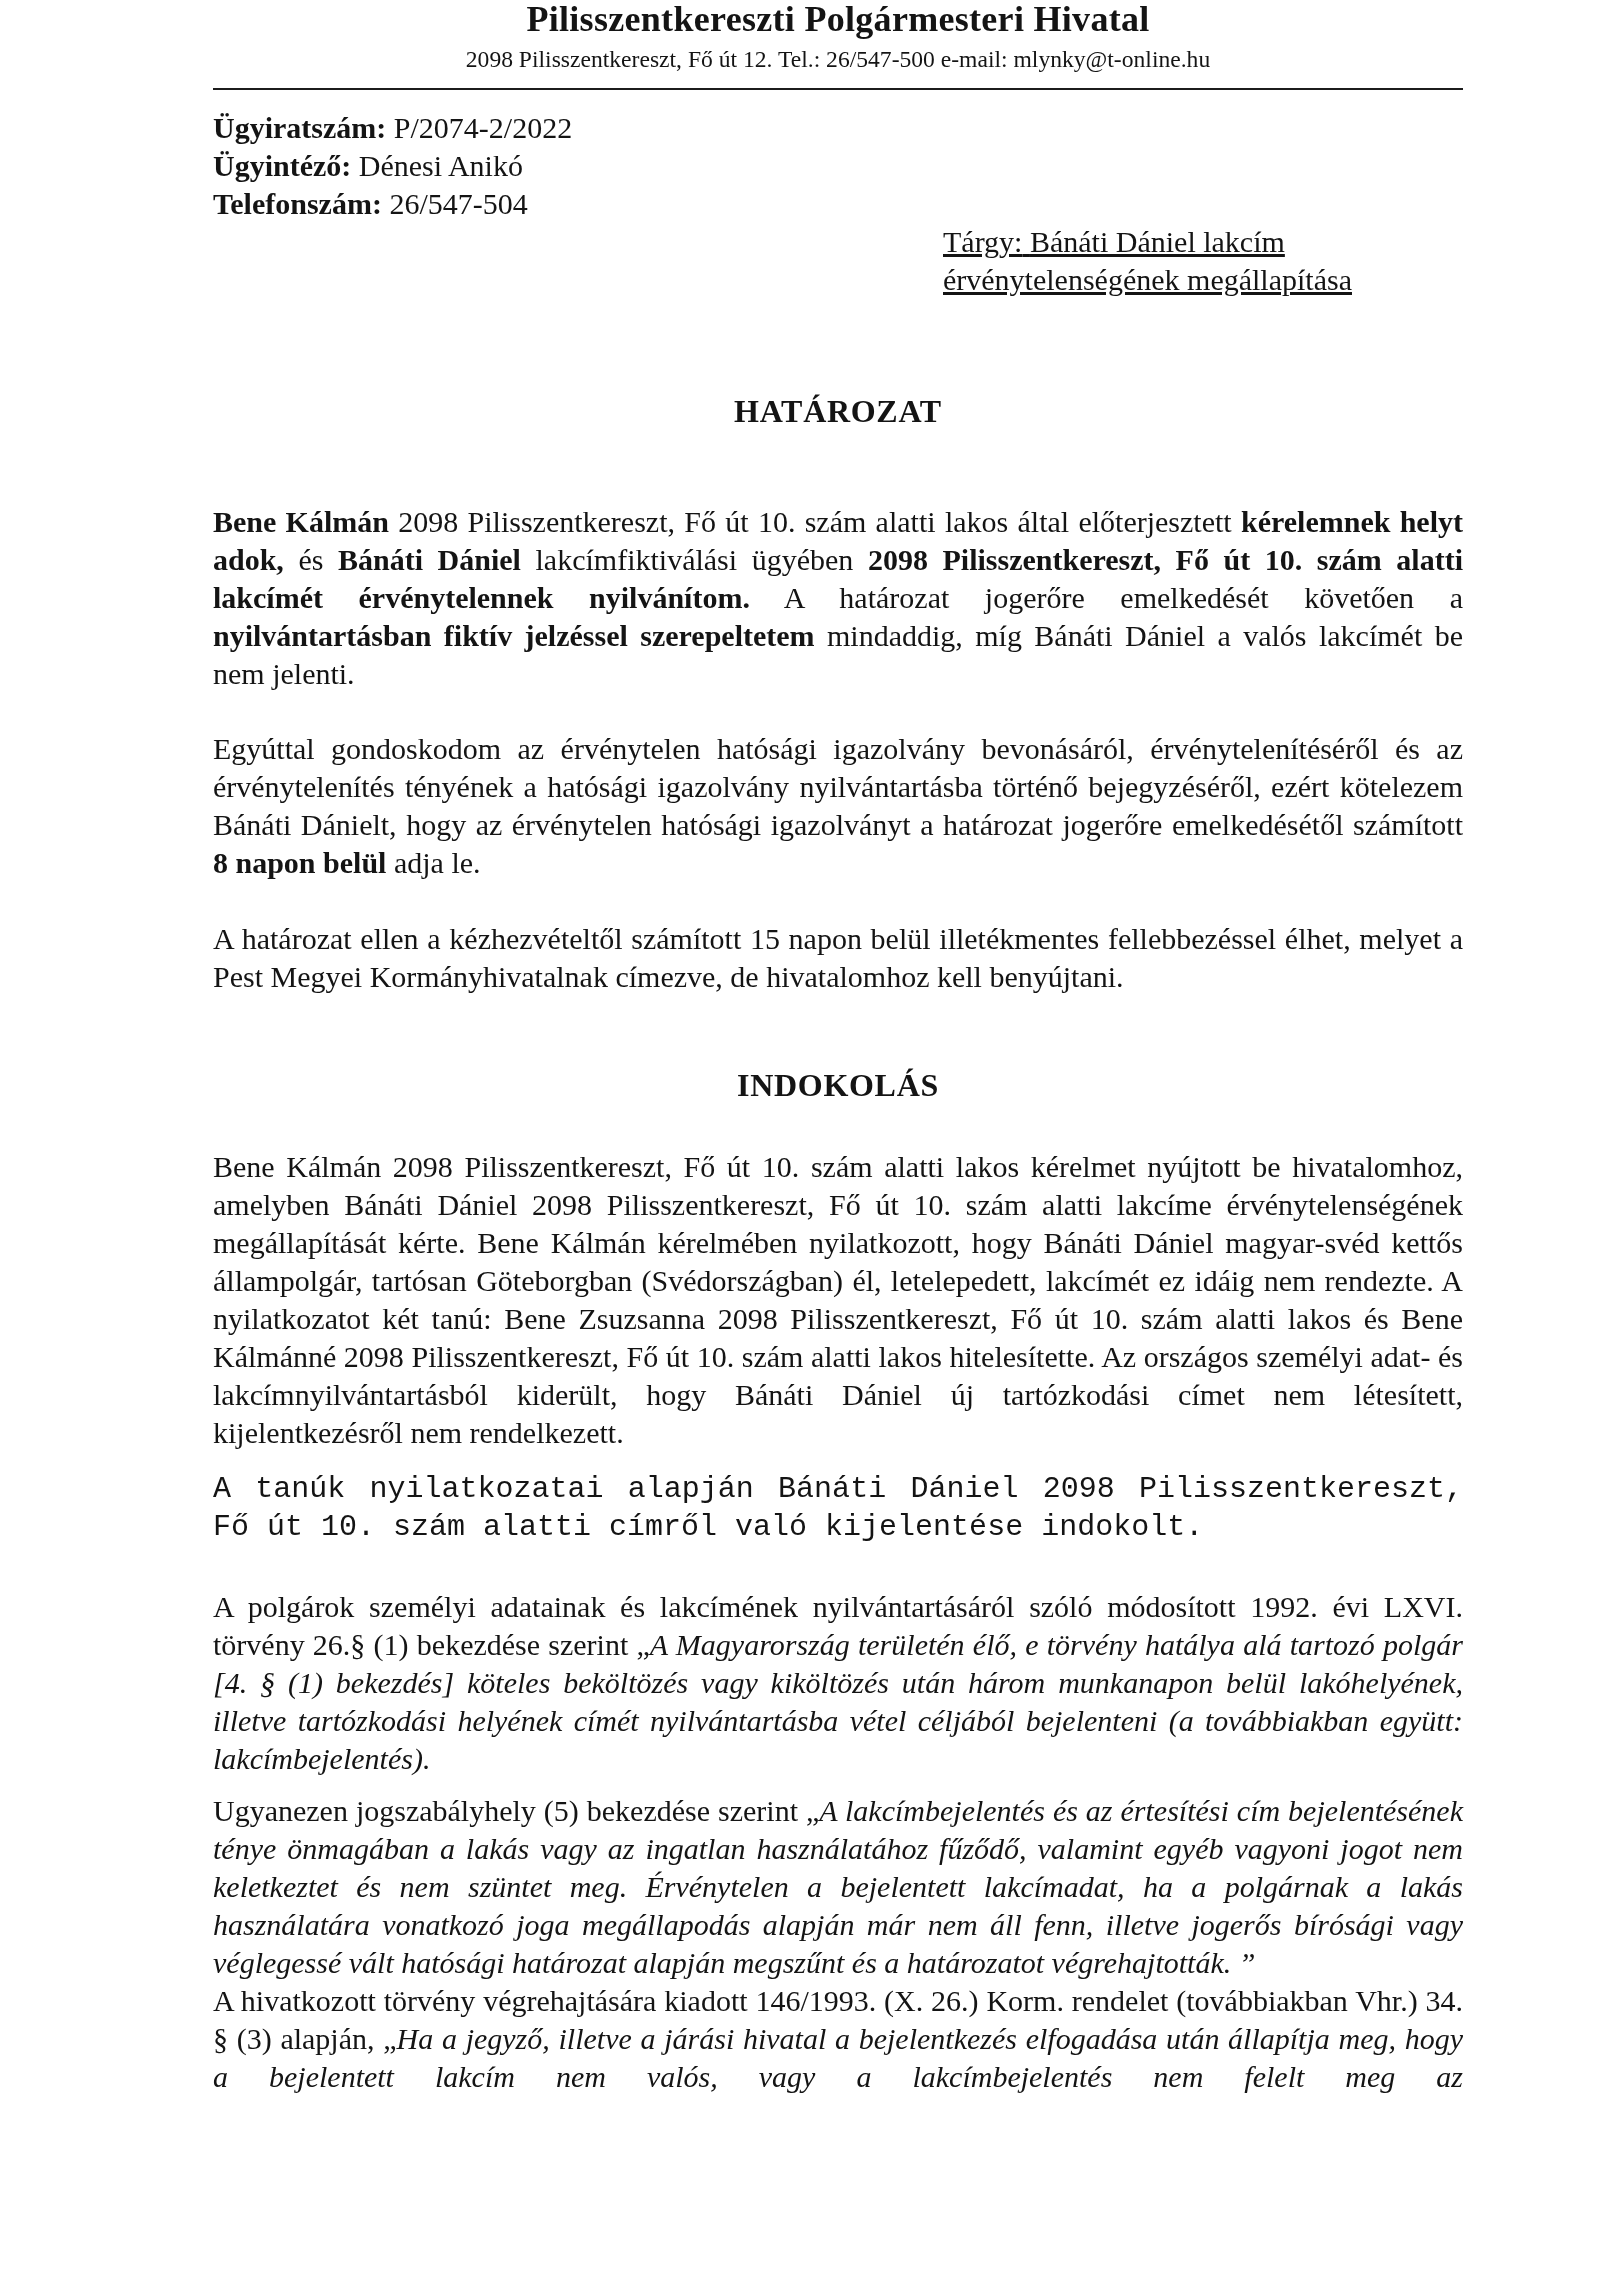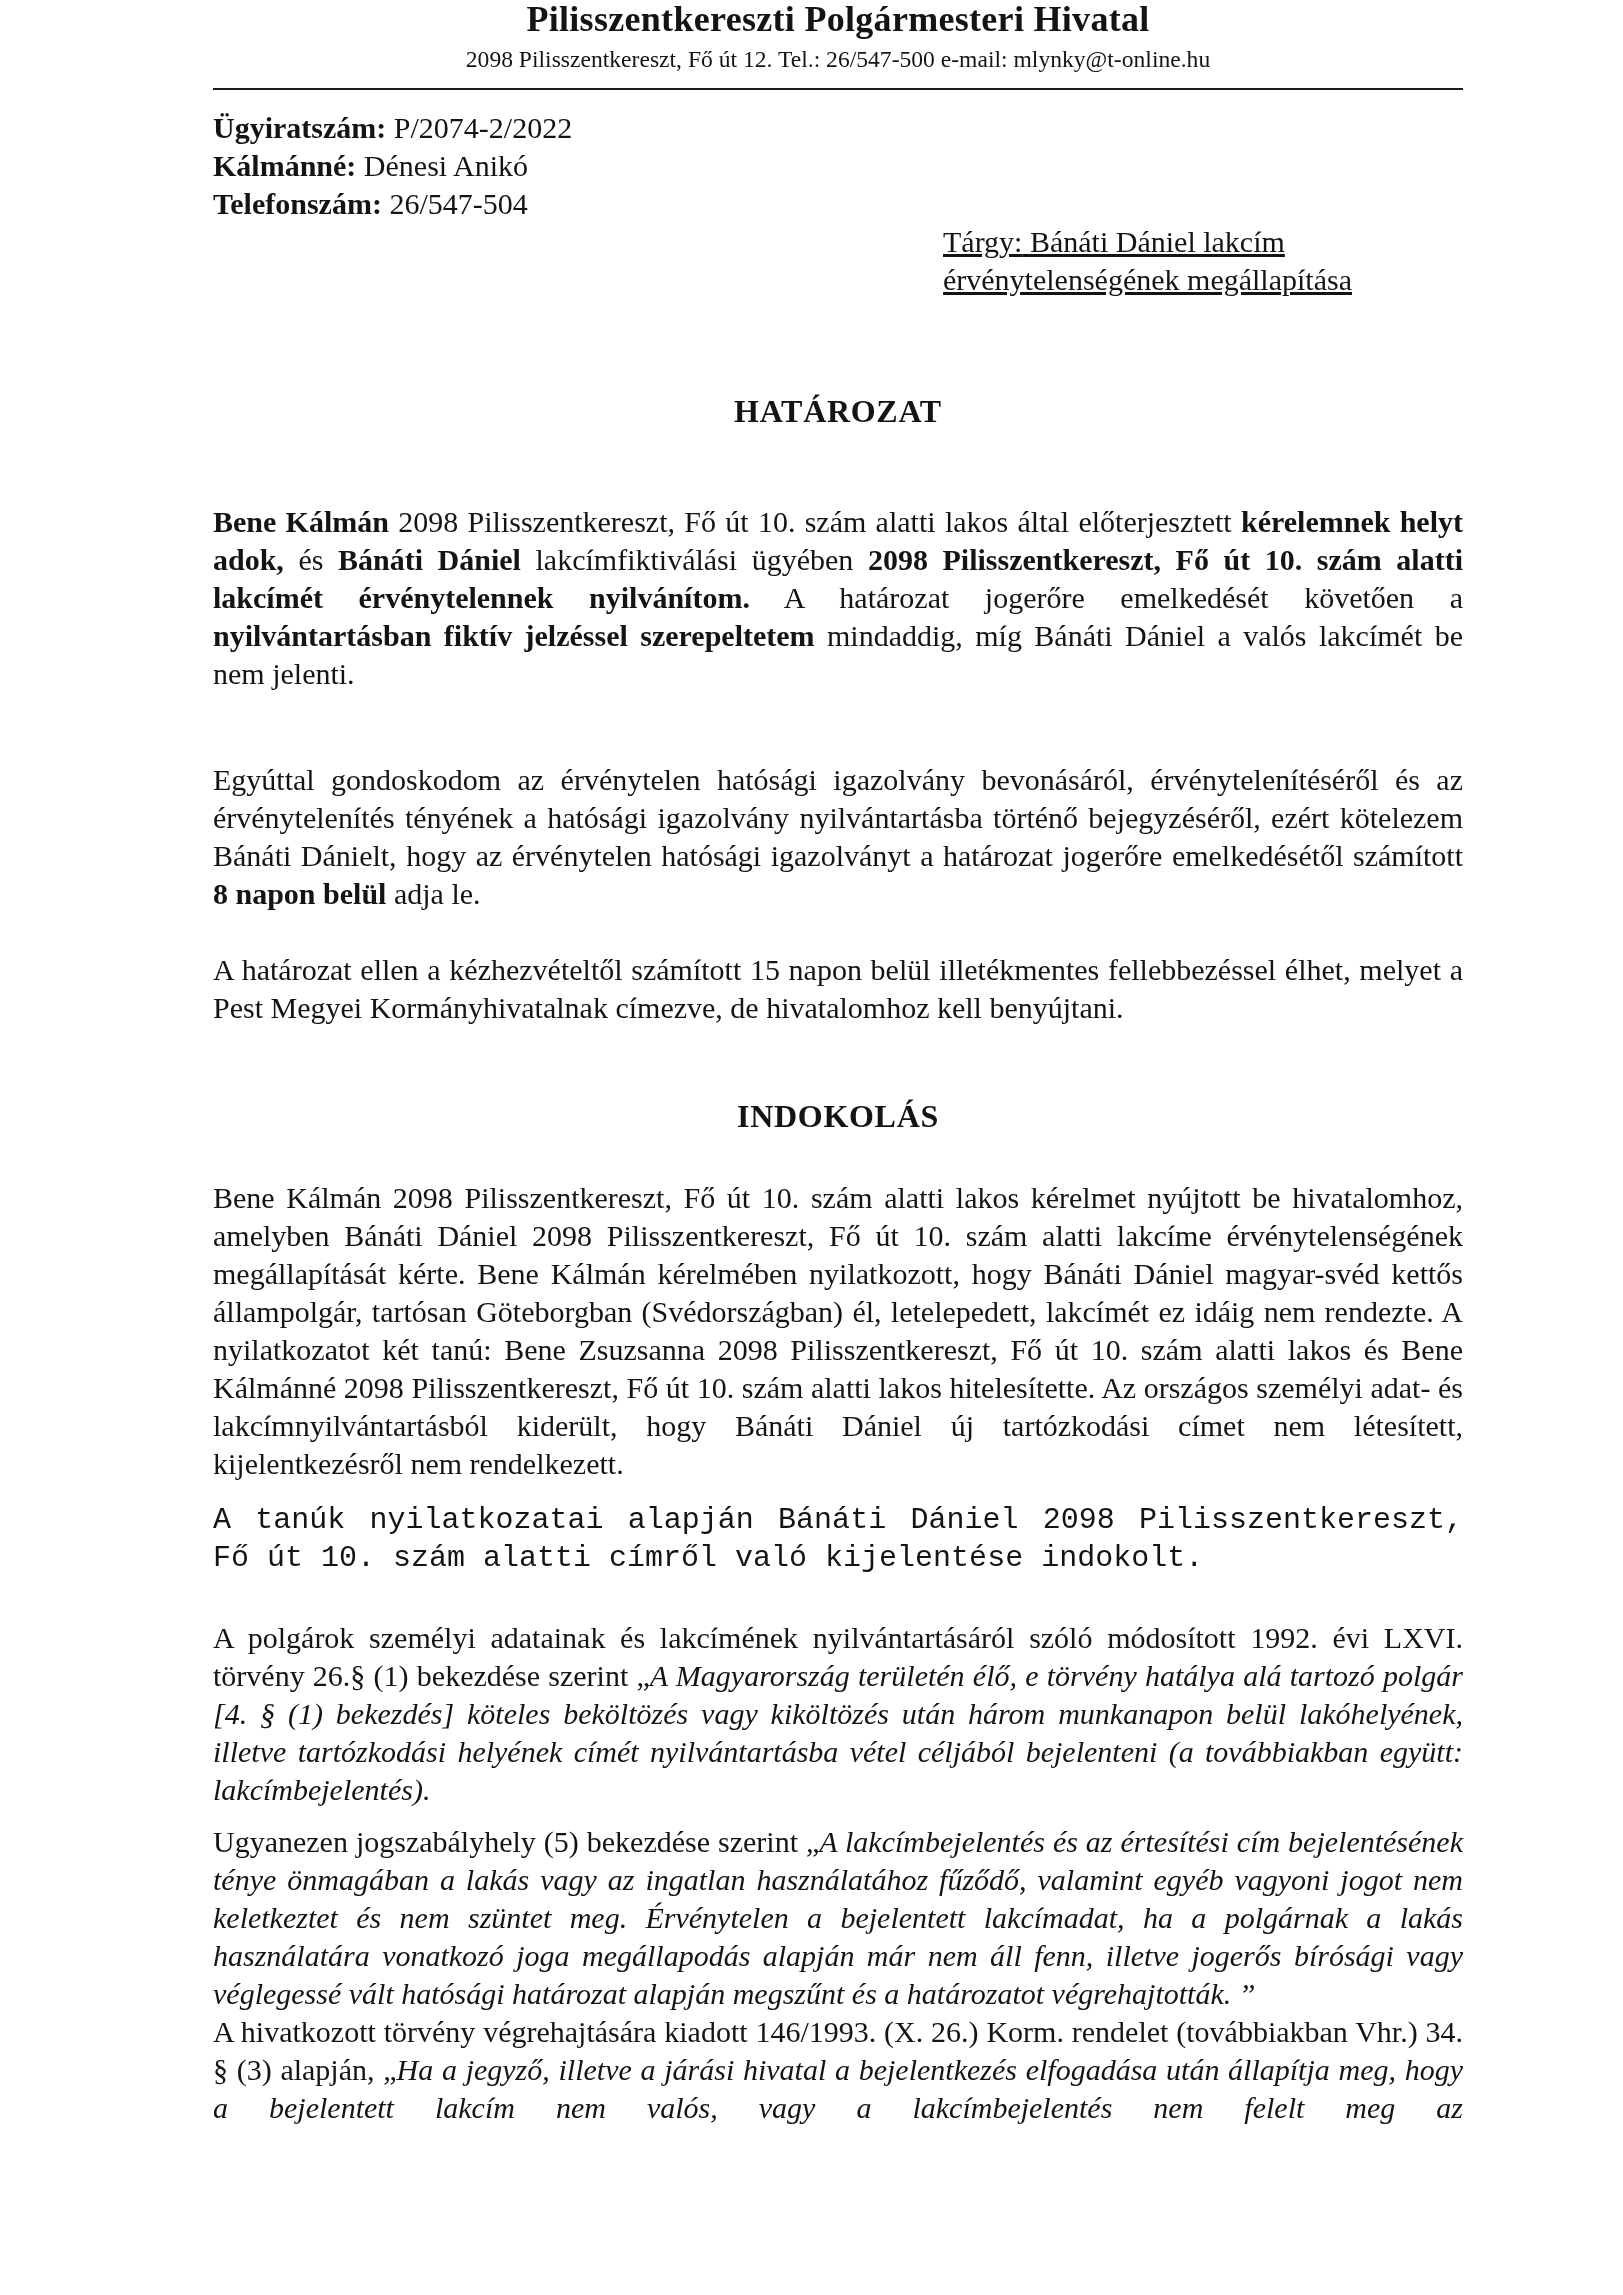--- a/index.html
+++ b/index.html
@@ -61,21 +61,21 @@
   }
   .h-decision  { margin-top: 95px; }
   .h-reasoning { margin-top: 72px; }
   p {
     margin: 0;
     font-size: 30px;
     line-height: 38px;
     text-align: justify;
   }
   .p1 { margin-top: 75px; }
-  .p2 { margin-top: 68px; }
+  .p2 { margin-top: 37px; }
   .p3 { margin-top: 38px; }
   .p4 { margin-top: 46px; }
   .p5 { margin-top: 18px; font-family: Liberation Mono, monospace; }
   .p6 { margin-top: 42px; }
   .p7 { margin-top: 14px; }
   .p8 { margin-top: 0; text-align-last: justify; }
   p span.b { font-weight: bold; }
   p span.i { font-style: italic; }
 </style>
 </head>
@@ -91,21 +91,21 @@
 
     <hr class="rule">
 
     <div class="meta">
       <div class="meta-left">
         <div class="meta-line">
           <span class="b">Ügyiratszám:</span>
           <span>P/2074-2/2022</span>
         </div>
         <div class="meta-line">
-          <span class="b">Kálmánné:</span>
+          <span class="b">Ügyintéző:</span>
           <span>Dénesi Anikó</span>
         </div>
         <div class="meta-line">
           <span class="b">Telefonszám:</span>
           <span>26/547-504</span>
         </div>
       </div>
       <div class="meta-right">
         <div class="meta-line">
           <span>Tárgy:</span>

